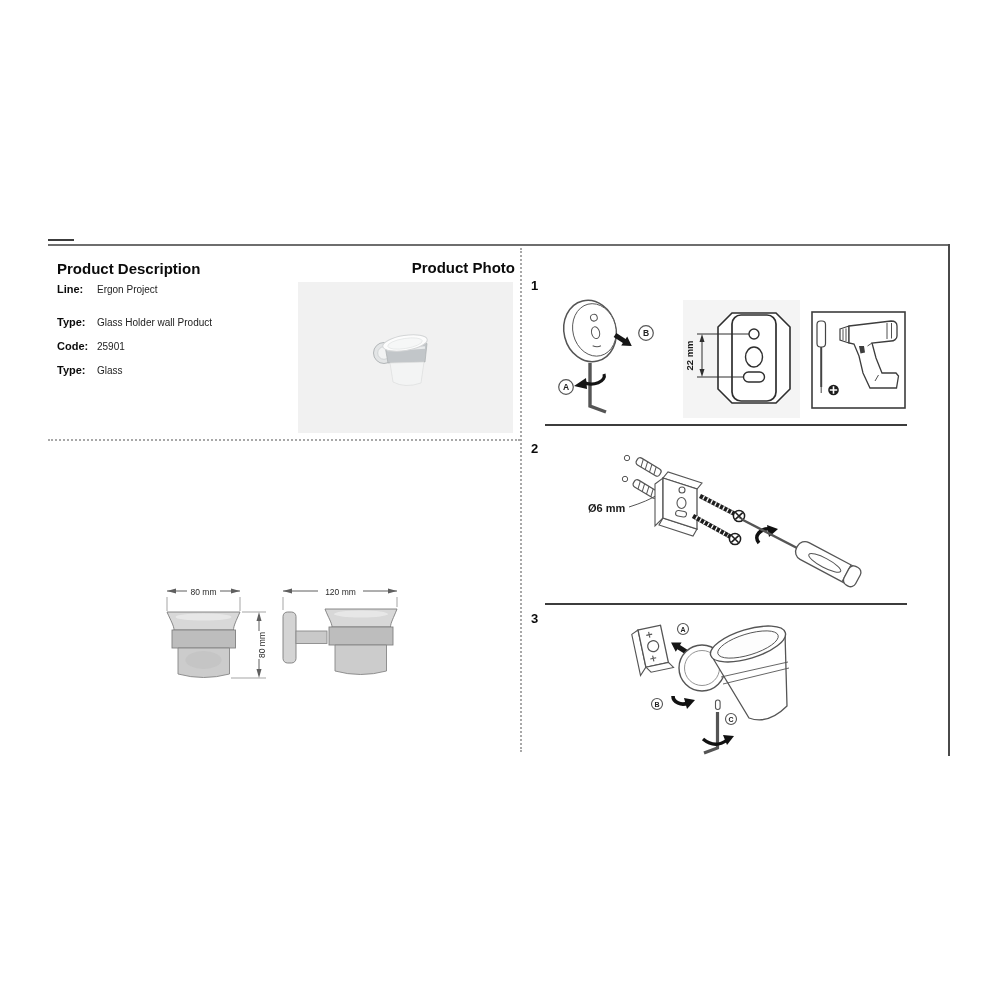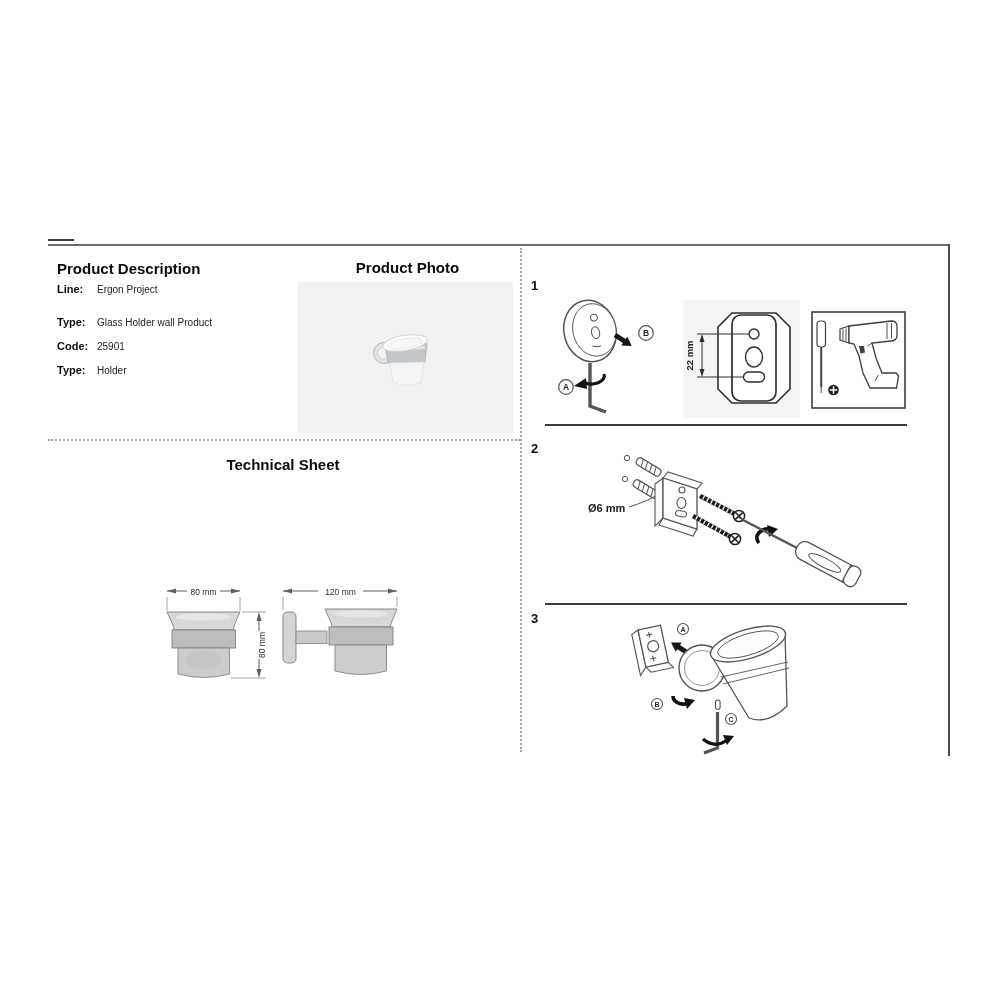--- a/index.html
+++ b/index.html
@@ -39,38 +39,37 @@
   <div class="field-row" style="top:283px;">
     <span class="field-label">Line:</span><span class="field-value">Ergon Project</span>
   </div>
   <div class="field-row" style="top:316px;">
     <span class="field-label">Type:</span><span class="field-value">Glass Holder wall Product</span>
   </div>
   <div class="field-row" style="top:340px;">
     <span class="field-label">Code:</span><span class="field-value">25901</span>
   </div>
   <div class="field-row" style="top:364px;">
-    <span class="field-label">Type:</span><span class="field-value">Holder</span>
-  </div>
-
-  <div class="sec-title centered" style="left:300px;top:259px;width:215px;">Product Photo</div>
+    <span class="field-label">Type:</span><span class="field-value">Glass</span>
+  </div>
+
+  <div class="sec-title centered" style="left:300px;top:259px;width:215px;text-align:right;">Product Photo</div>
 
   <div class="photo-box">
     <svg width="215" height="151" viewBox="0 0 215 151">
       <circle cx="86" cy="71" r="10.5" fill="#e3e5e6" stroke="#b2b6b8" stroke-width="1"></circle>
       <circle cx="86" cy="71" r="6.3" fill="#f2f3f3" stroke="#c9cdce" stroke-width="0.8"></circle>
       <path d="M87,64 L129,61.5 L127,80 L90,81 Z" fill="#c2c6c9" stroke="#a9adaf" stroke-width="0.7"></path>
       <path d="M89.5,68 L127,65.5" stroke="#e9ebec" stroke-width="2.4"></path>
       <path d="M92,81 L126,80 L123,101 Q107,106.5 95,100 Z" fill="#f3f4f4" stroke="#dedfdf" stroke-width="0.8"></path>
       <ellipse cx="107" cy="61" rx="22.5" ry="7.5" transform="rotate(-9 107 61)" fill="#fcfcfc" stroke="#d3d5d6" stroke-width="1"></ellipse>
       <ellipse cx="107" cy="61.5" rx="17.5" ry="5" transform="rotate(-9 107 61.5)" fill="#f6f7f7" stroke="#e2e4e4" stroke-width="0.7"></ellipse>
     </svg>
   </div>
 
-  <div class="sec-title centered" style="left:48px;top:456px;width:470px;">Technical Sheet</div>
 
   <svg class="abs" style="left:120px;top:575px;" width="330" height="140" viewBox="0 0 330 140">
 
     <g stroke-linecap="butt">
       <path d="M47,22 V36 M120,22 V36 M122,37 H146 M111,103 H146" stroke="#9b9b9b" stroke-width="0.9" fill="none"></path>
       <path d="M47,16 H67 M100,16 H120" stroke="#5f5f5f" stroke-width="1" fill="none"></path>
       <polygon points="47,16 56,13.4 56,18.6" fill="#5f5f5f"></polygon>
       <polygon points="120,16 111,13.4 111,18.6" fill="#5f5f5f"></polygon>
       <text x="83.5" y="19.5" text-anchor="middle" font-size="8.5" fill="#2c2c2c">80 mm</text>
       <path d="M47,37 L120,37 C116,46 113.5,51 113.5,55 L54,55 C54,51 51,46 47,37 Z" fill="#d8d8d8" stroke="#7d7d7d" stroke-width="0.9"></path>

